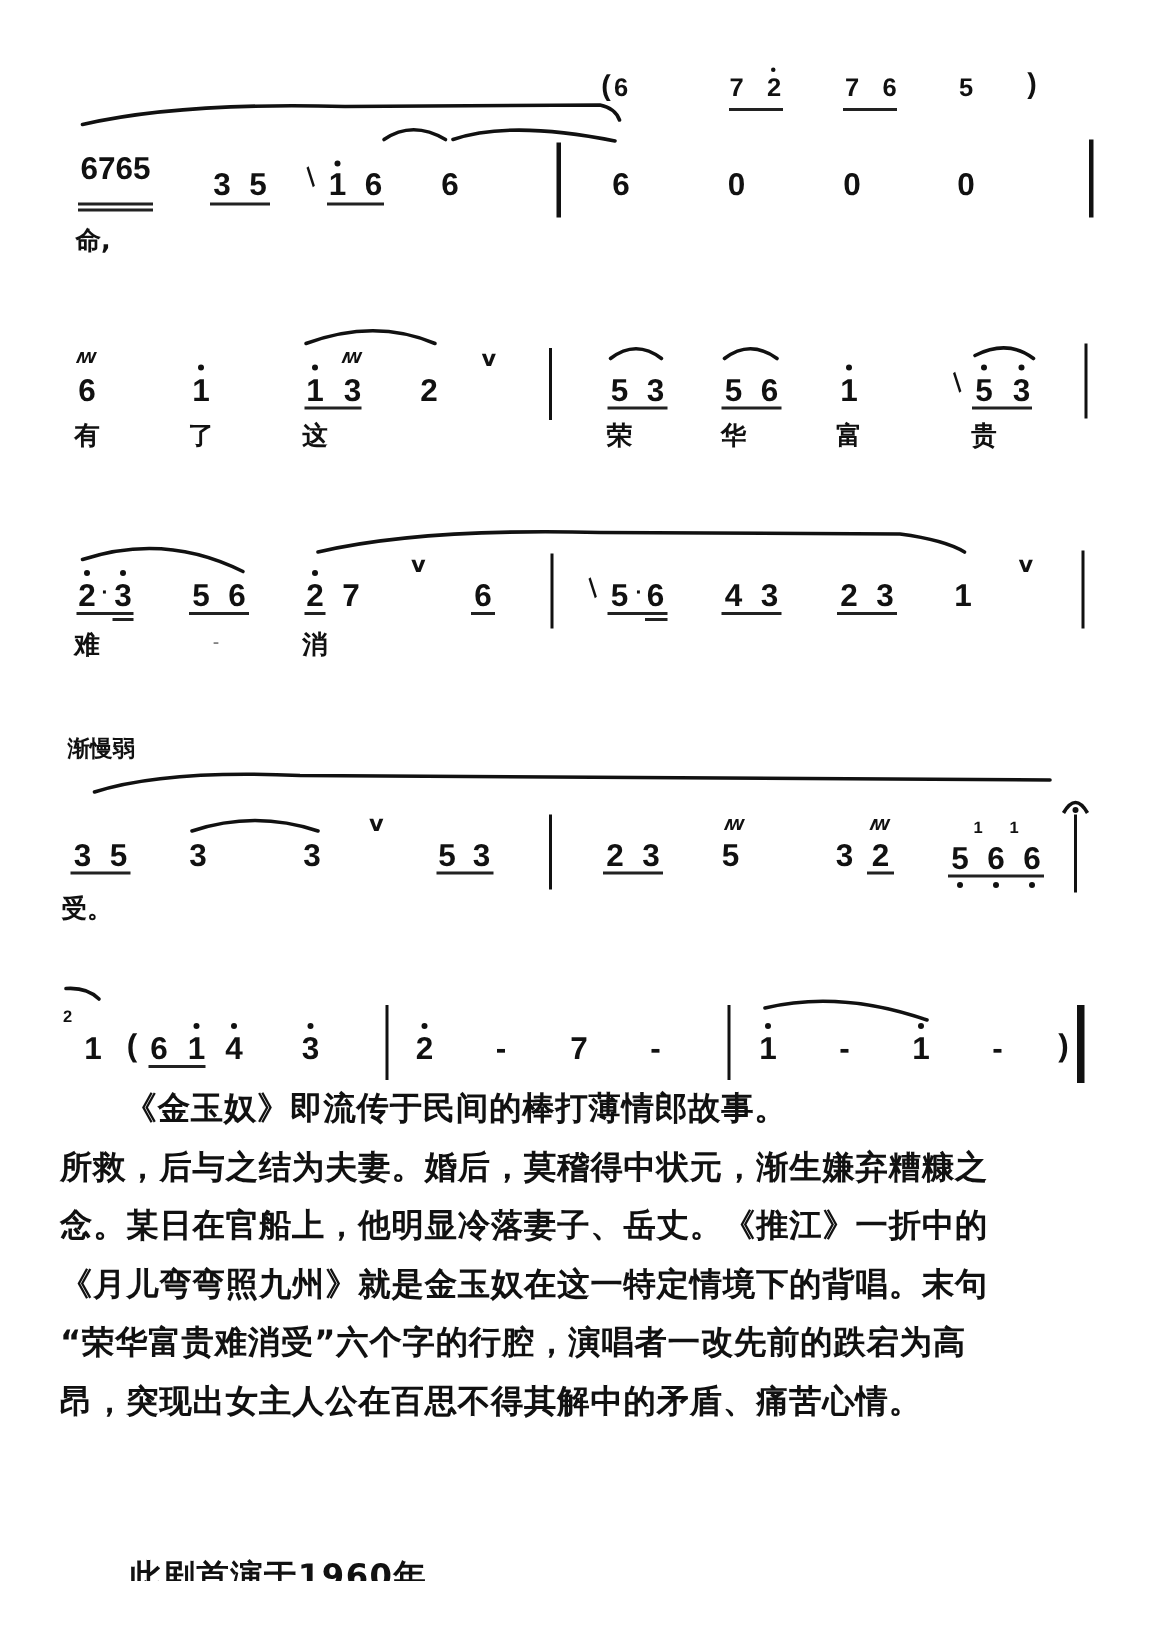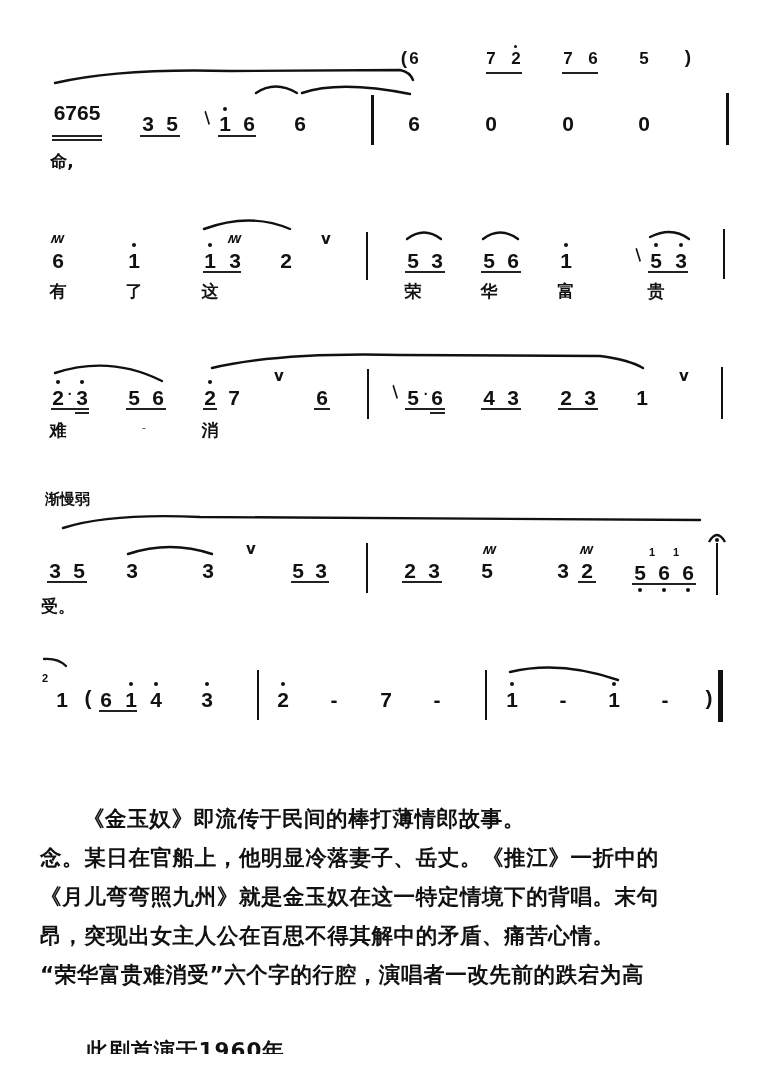--- a/index.html
+++ b/index.html
@@ -247,22 +247,23 @@
   <span class="note" style="left:512px;top:689px">1</span>
   <span class="dot" style="left:510px;top:682px"></span>
   <span class="note" style="left:563px;top:689px">-</span>
   <span class="note" style="left:614px;top:689px">1</span>
   <span class="dot" style="left:612px;top:682px"></span>
   <span class="note" style="left:665px;top:689px">-</span>
   <span class="note" style="left:709px;top:687px">)</span>
   <div class="bar" style="left:718px;top:670px;height:52px;width:5px"></div>
 </div>
 
-<div class="para" style="top:799px">
+<div class="para" style="top:720px">
   <p class="indent">《金玉奴》即流传于民间的棒打薄情郎故事。</p>
+  <p>所救，后与之结为夫妻。婚后，莫稽得中状元，渐生嫌弃糟糠之</p>
   <p>念。某日在官船上，他明显冷落妻子、岳丈。《推江》一折中的</p>
   <p>《月儿弯弯照九州》就是金玉奴在这一特定情境下的背唱。末句</p>
+  <p>“荣华富贵难消受”六个字的行腔，演唱者一改先前的跌宕为高</p>
   <p>昂，突现出女主人公在百思不得其解中的矛盾、痛苦心情。</p>
-  <p>“荣华富贵难消受”六个字的行腔，演唱者一改先前的跌宕为高</p>
 </div>
 <div class="cut">
   <span>此剧首演于1960年</span>
 </div>
 
 </body></html>

